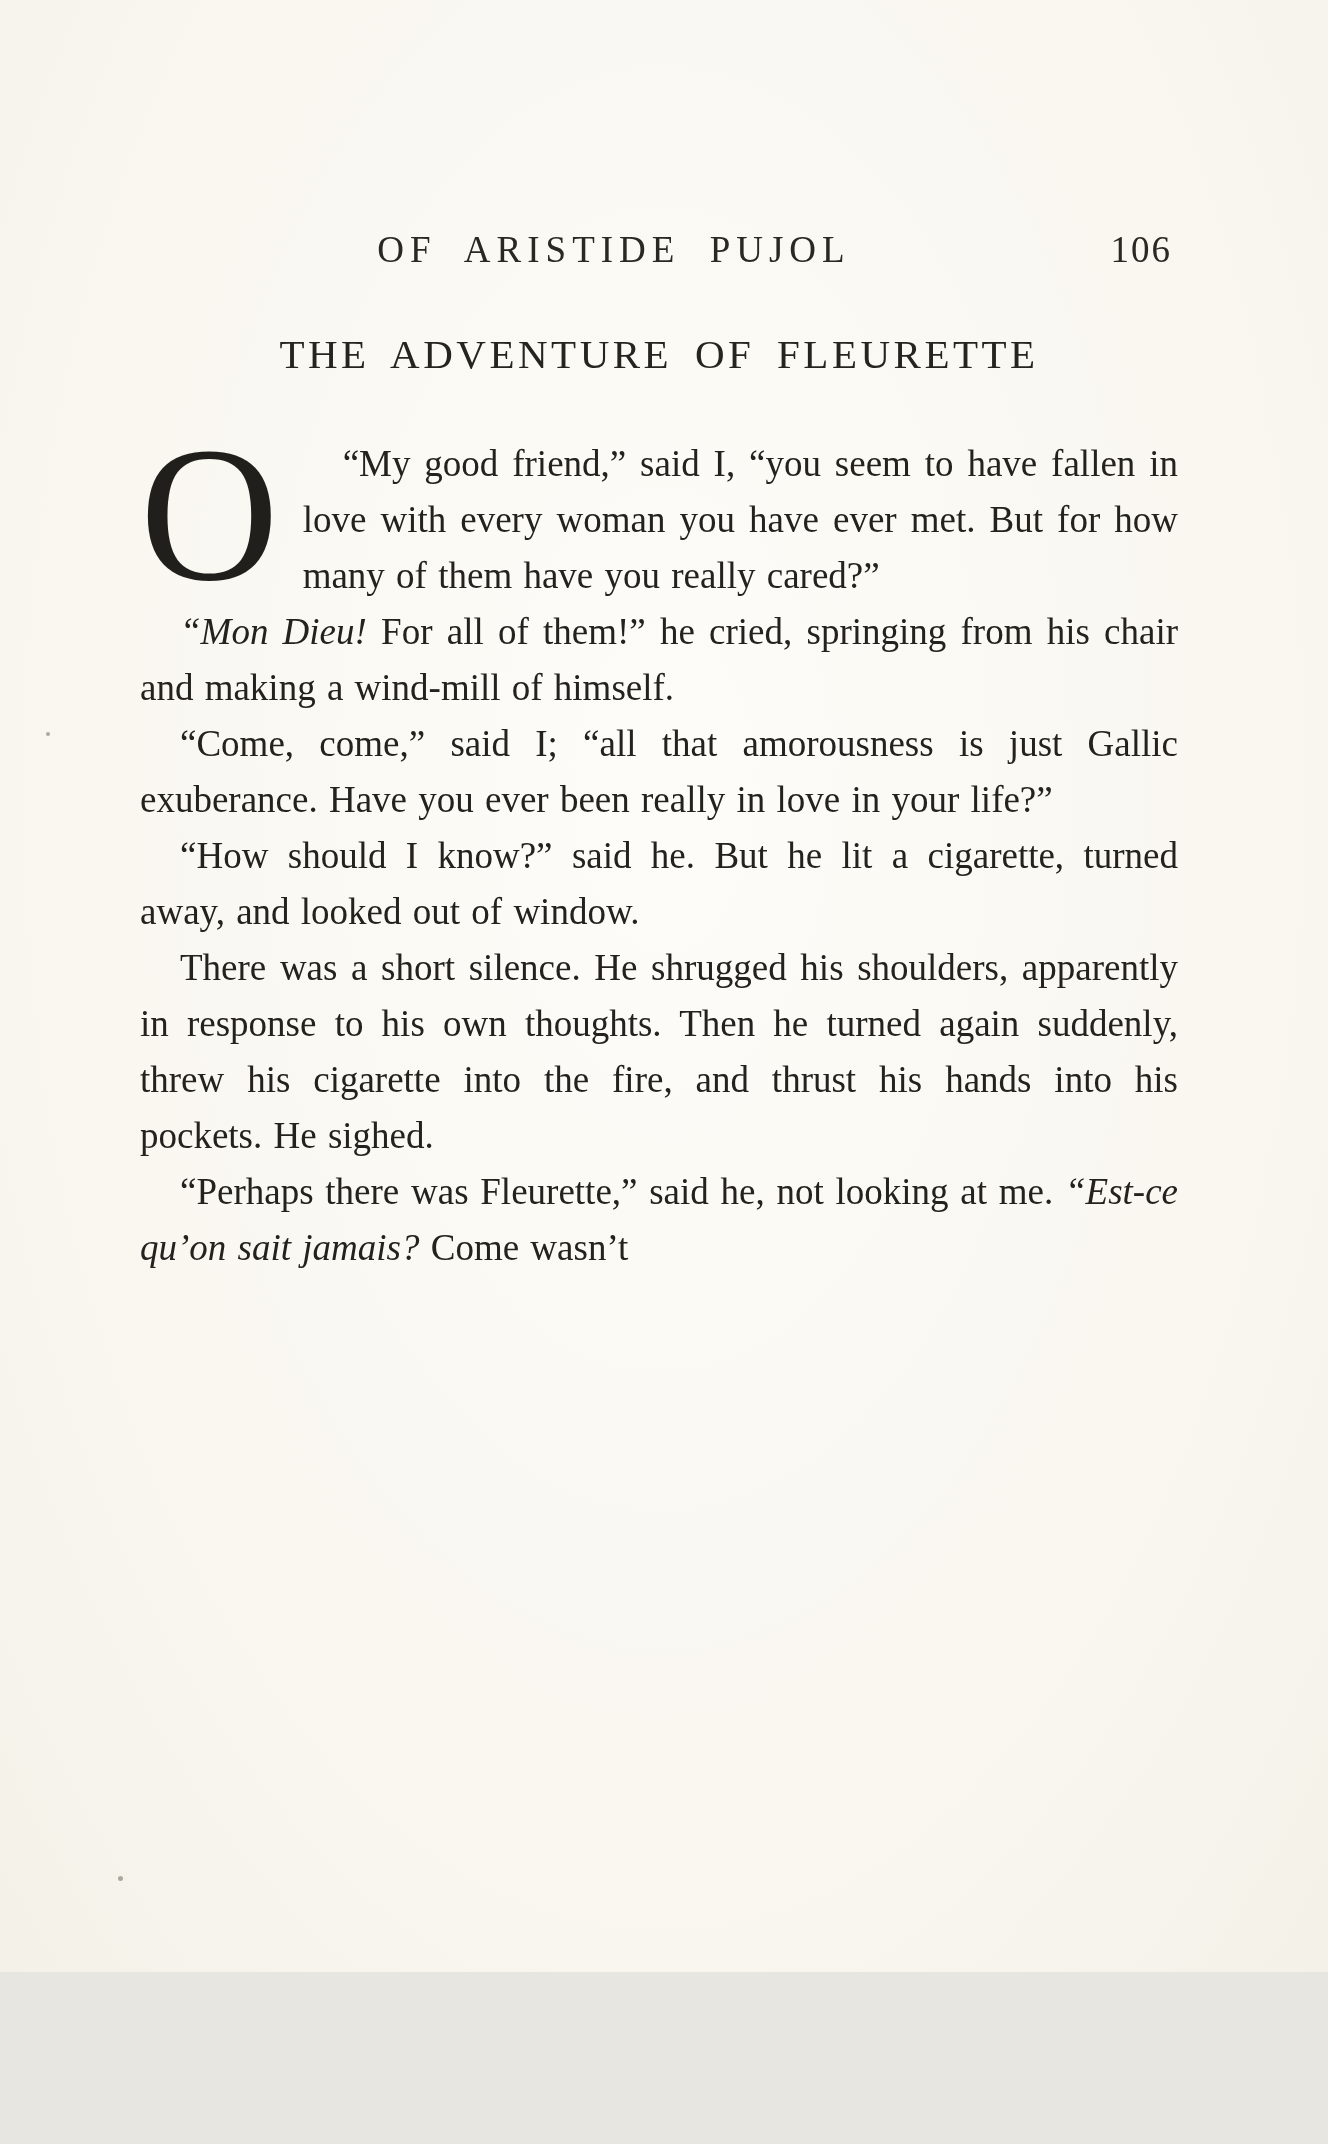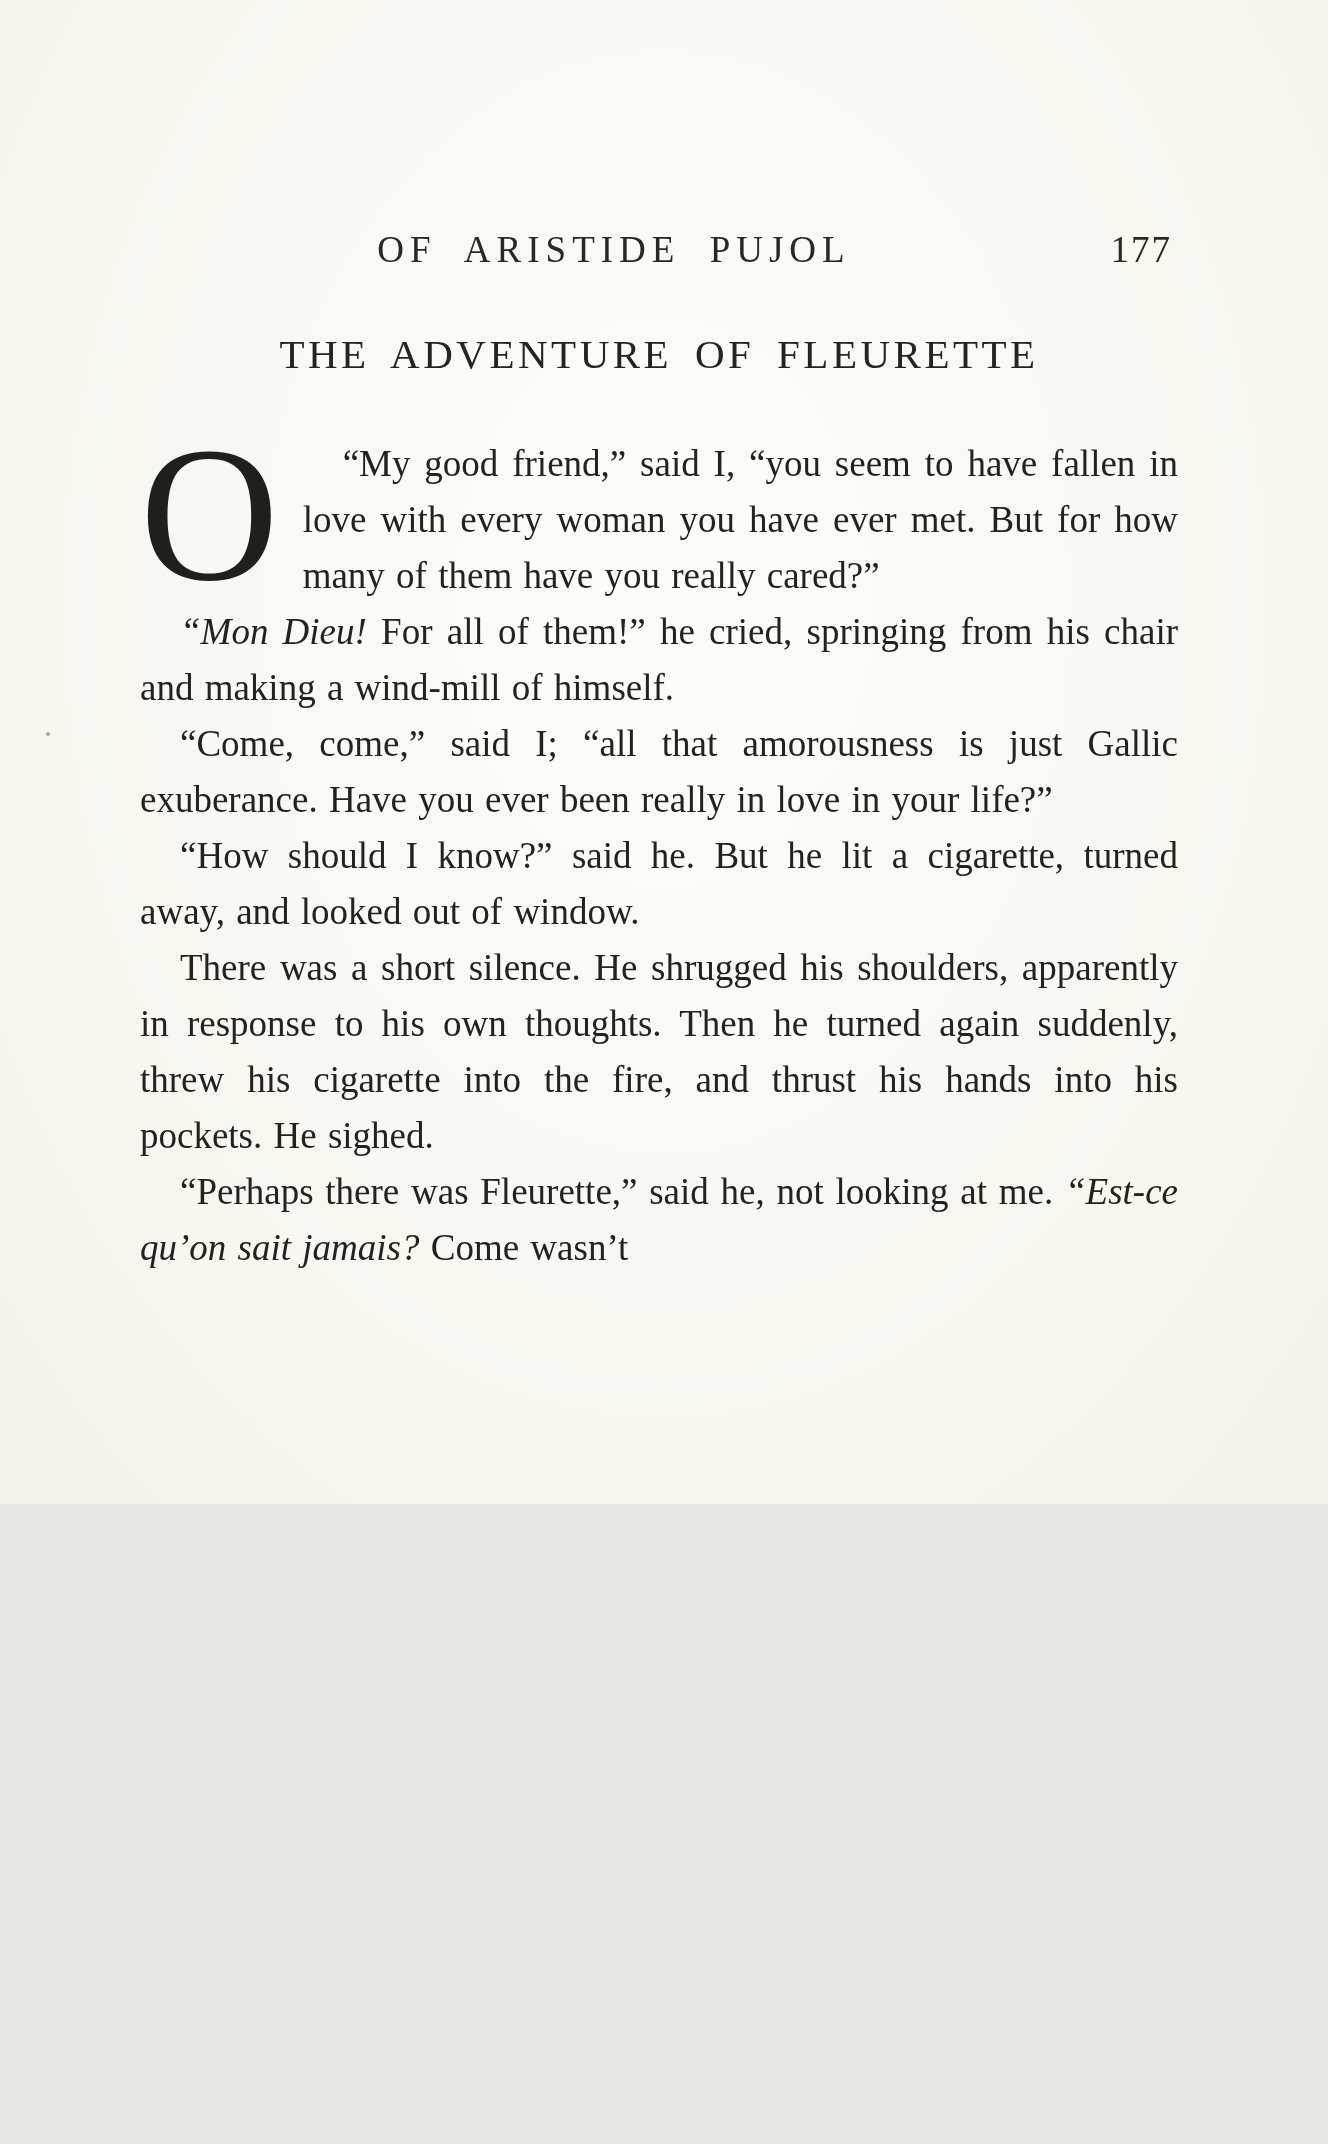--- a/index.html
+++ b/index.html
@@ -4,21 +4,21 @@
 <style>
   * { margin: 0; padding: 0; box-sizing: border-box; }
 
   html, body {
     background: #e8e6e0;
   }
 
   .page {
     position: relative;
     width: 1328px;
-    height: 1504px;
+    height: 1972px;
     margin: 0 auto;
     background: #faf8f2;
     background-image:
       radial-gradient(ellipse at 50% 40%, rgba(255,255,253,0.6) 0%, rgba(245,242,233,0.35) 70%, rgba(236,232,220,0.45) 100%);
     font-family: "Liberation Serif", "DejaVu Serif", serif;
     color: #211f1c;
     overflow: hidden;
   }
 
   .content {
@@ -107,21 +107,21 @@
 <div class="page">
 
   <span class="speck speck-1"></span>
   <span class="speck speck-2"></span>
   <span class="speck speck-3"></span>
 
   <div class="content">
 
     <div class="running-header">
       <span class="header-title">OF ARISTIDE PUJOL</span>
-      <span class="page-number">177</span>
+      <span class="page-number">106</span>
     </div>
 
 
     <h1 class="chapter-title">THE ADVENTURE OF FLEURETTE</h1>
 
     <div class="text-block">
 
       <p class="opening-para">
         <span class="dropcap">O</span>
       </p>

